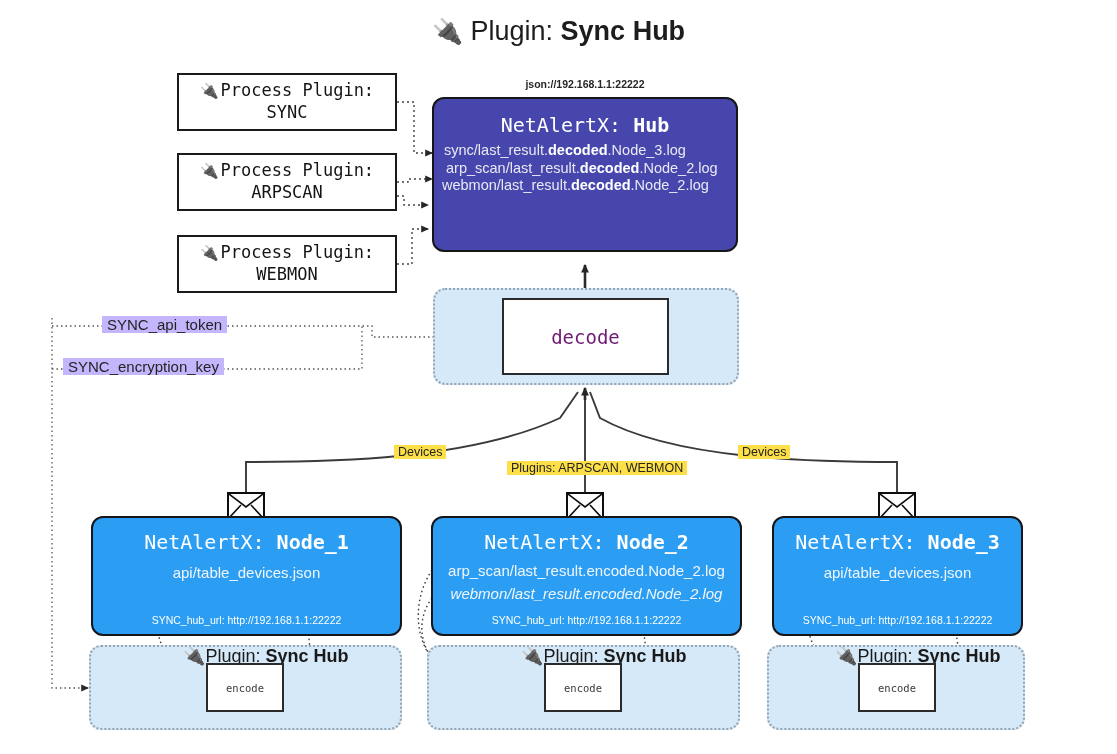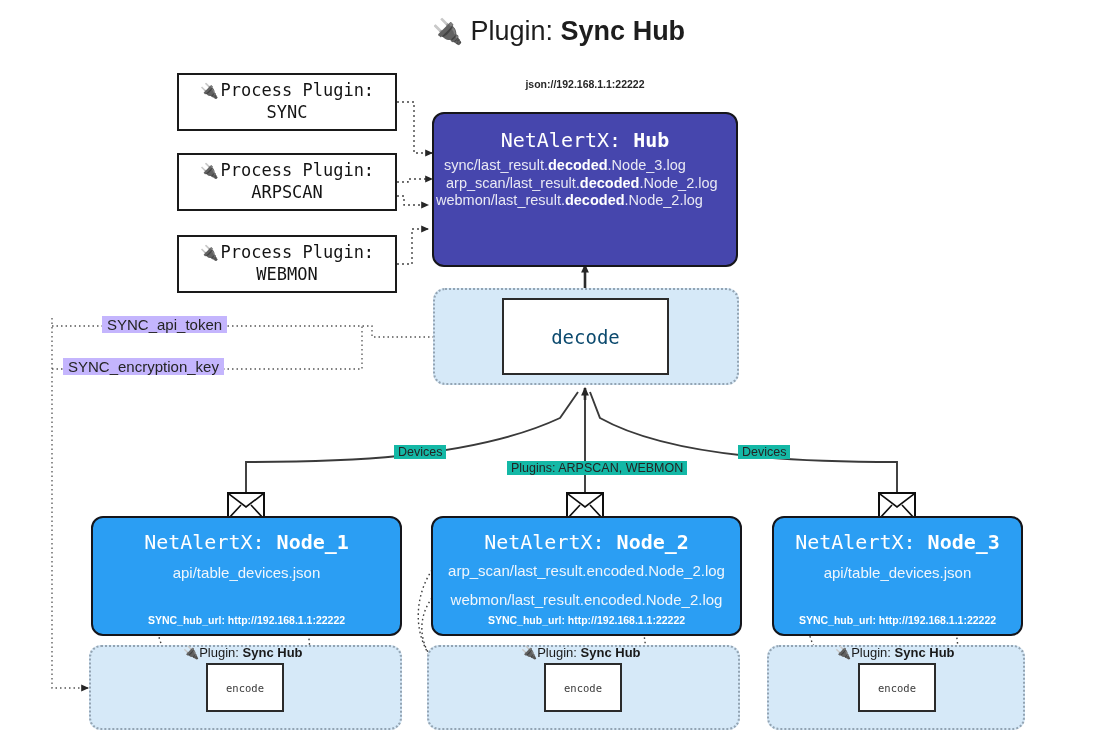--- a/index.html
+++ b/index.html
@@ -37,45 +37,45 @@
   #huburl{position:absolute;font-size:10.5px;font-weight:bold;color:#262626;
        white-space:nowrap;}
 
   
   .cluster{background:#d6e9f8;border:2px dotted #93a4b3;border-radius:12px;}
 
   
   .procwhite{background:#ffffff;border:2px solid #2b2b2b;
        display:flex;align-items:center;justify-content:center;}
   #decode{font-family:"DejaVu Sans Mono","Liberation Mono",monospace;
-       font-size:19px;color:#0c4a6e;}
+       font-size:19px;color:#701a75;}
   .encodebox{font-family:"DejaVu Sans Mono","Liberation Mono",monospace;
        font-size:10.5px;color:#3a3a3a;}
 
-  .pluglabel{position:absolute;font-size:13px;color:#1a1a1a;white-space:nowrap;}
+  .pluglabel{position:absolute;font-size:18px;color:#1a1a1a;white-space:nowrap;}
   .pluglabel b{font-weight:bold;}
 
   
   .nodebox{border:2px solid #15151a;border-radius:12px;background:#2b9ef3;
        color:#ffffff;display:flex;flex-direction:column;align-items:center;}
   .nodebox .n-title{font-family:"DejaVu Sans Mono","Liberation Mono",monospace;
        font-size:20px;margin-top:12px;color:#ffffff;white-space:nowrap;}
   .nodebox .n-title b{font-weight:bold;}
   .nodebox .n-line{font-size:15px;color:#f0f6fc;white-space:nowrap;margin-top:10px;}
-  .nodebox .n-url{font-size:10.5px;font-weight:bold;color:#ffffff;
+  .nodebox .n-url{font-size:10.5px;font-weight:normal;color:#ffffff;
        white-space:nowrap;position:absolute;bottom:8px;left:0;right:0;text-align:center;}
 
   
   .envelope{position:absolute;width:38px;height:28px;background:#ffffff;
        border:2px solid #0e0e0e;box-sizing:border-box;}
   .envelope svg{position:absolute;left:0;top:0;}
 
   
   .edgelabel{position:absolute;font-size:12.5px;color:#242424;
-       background:#14b8a6;padding:0 4px;white-space:nowrap;}
+       background:#fde047;padding:0 4px;white-space:nowrap;}
   .keylabel{position:absolute;font-size:15px;color:#242424;
        background:#c4b5fd;padding:0 5px;white-space:nowrap;}
 </style>
 </head>
 <body>
 
 <div id="stage">
 
   <svg id="edges" viewBox="0 0 1117 754" width="1117" height="754">
     <defs>
@@ -139,31 +139,31 @@
   <div class="node procbox" style="left:177px;top:235px;width:220px;height:58px;">
     <div style="display:flex;align-items:center;">
       <span style="font-size:15px;margin-right:2px;">🔌</span>
       <span class="l1">Process Plugin:</span>
     </div>
     <div class="l2">WEBMON</div>
   </div>
 
   <div id="huburl" style="left:432px;top:78px;width:306px;text-align:center;">json://192.168.1.1:22222</div>
 
-  <div class="node" id="hub" style="left:432px;top:112px;width:306px;height:155px;">
+  <div class="node" id="hub" style="left:432px;top:97px;width:306px;height:155px;">
     <div class="hub-title">
       <span>NetAlertX: </span><b>Hub</b>
     </div>
     <div class="logline">
       <span>sync/last_result.</span><b>decoded</b><span>.Node_3.log</span>
     </div>
     <div class="logline" style="padding-left:12px;">
       <span>arp_scan/last_result.</span><b>decoded</b><span>.Node_2.log</span>
     </div>
-    <div class="logline" style="padding-left:2px;">
+    <div class="logline" style="padding-left:8px;">
       <span>webmon/last_result.</span><b>decoded</b><span>.Node_2.log</span>
     </div>
   </div>
 
   <div class="node cluster" style="left:433px;top:288px;width:306px;height:97px;"></div>
   <div class="node procwhite" id="decode" style="left:502px;top:298px;width:167px;height:77px;">
     <span>decode</span>
   </div>
 
   <div class="keylabel" style="left:102px;top:316px;">SYNC_api_token</div>
@@ -195,21 +195,21 @@
     </div>
     <div class="n-line">api/table_devices.json</div>
     <div class="n-url">SYNC_hub_url: http://192.168.1.1:22222</div>
   </div>
 
   <div class="node nodebox" style="left:431px;top:516px;width:311px;height:120px;position:absolute;">
     <div class="n-title">
       <span>NetAlertX: </span><b>Node_2</b>
     </div>
     <div class="n-line" style="margin-top:8px;">arp_scan/last_result.encoded.Node_2.log</div>
-    <div class="n-line" style="margin-top:12px;">webmon/last_result.encoded.Node_2.log</div>
+    <div class="n-line" style="margin-top:6px;font-style:italic;">webmon/last_result.encoded.Node_2.log</div>
     <div class="n-url">SYNC_hub_url: http://192.168.1.1:22222</div>
   </div>
 
   <div class="node nodebox" style="left:772px;top:516px;width:251px;height:120px;position:absolute;">
     <div class="n-title">
       <span>NetAlertX: </span><b>Node_3</b>
     </div>
     <div class="n-line">api/table_devices.json</div>
     <div class="n-url">SYNC_hub_url: http://192.168.1.1:22222</div>
   </div>

